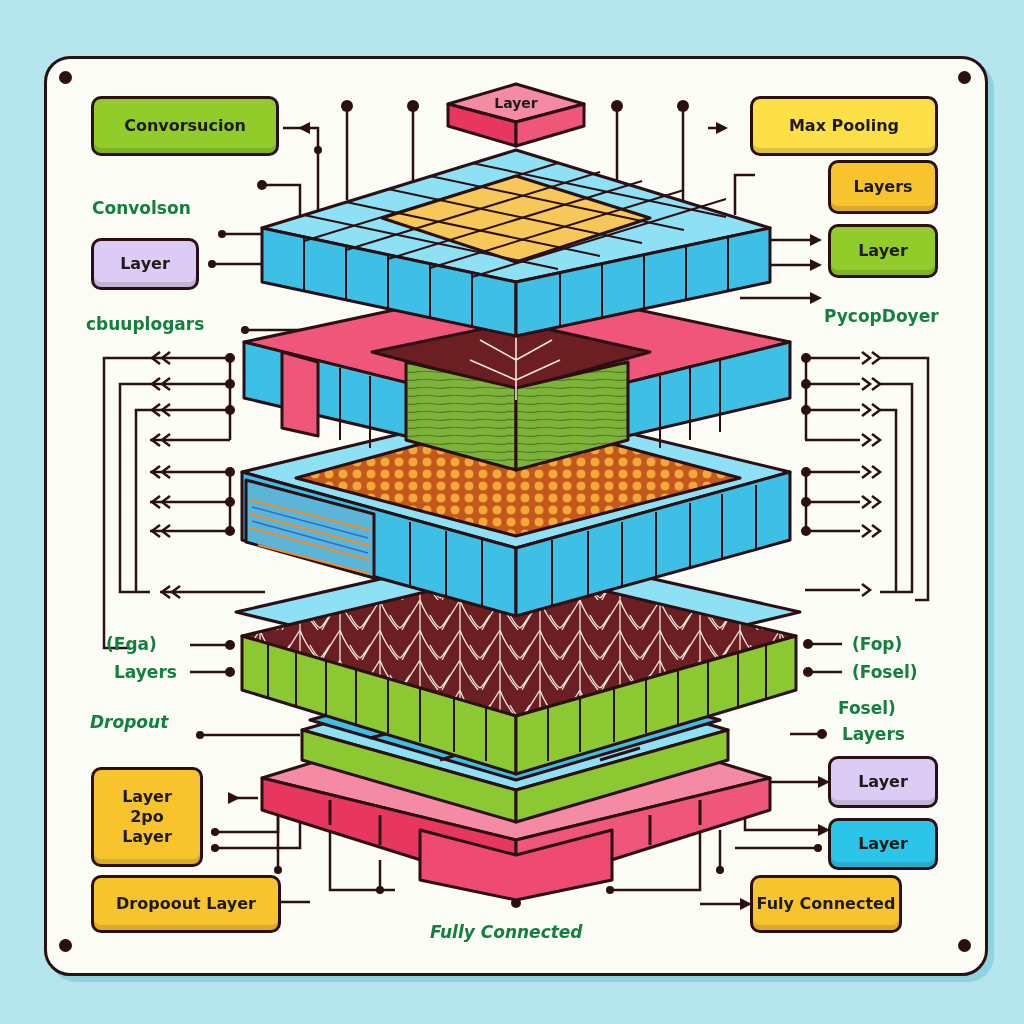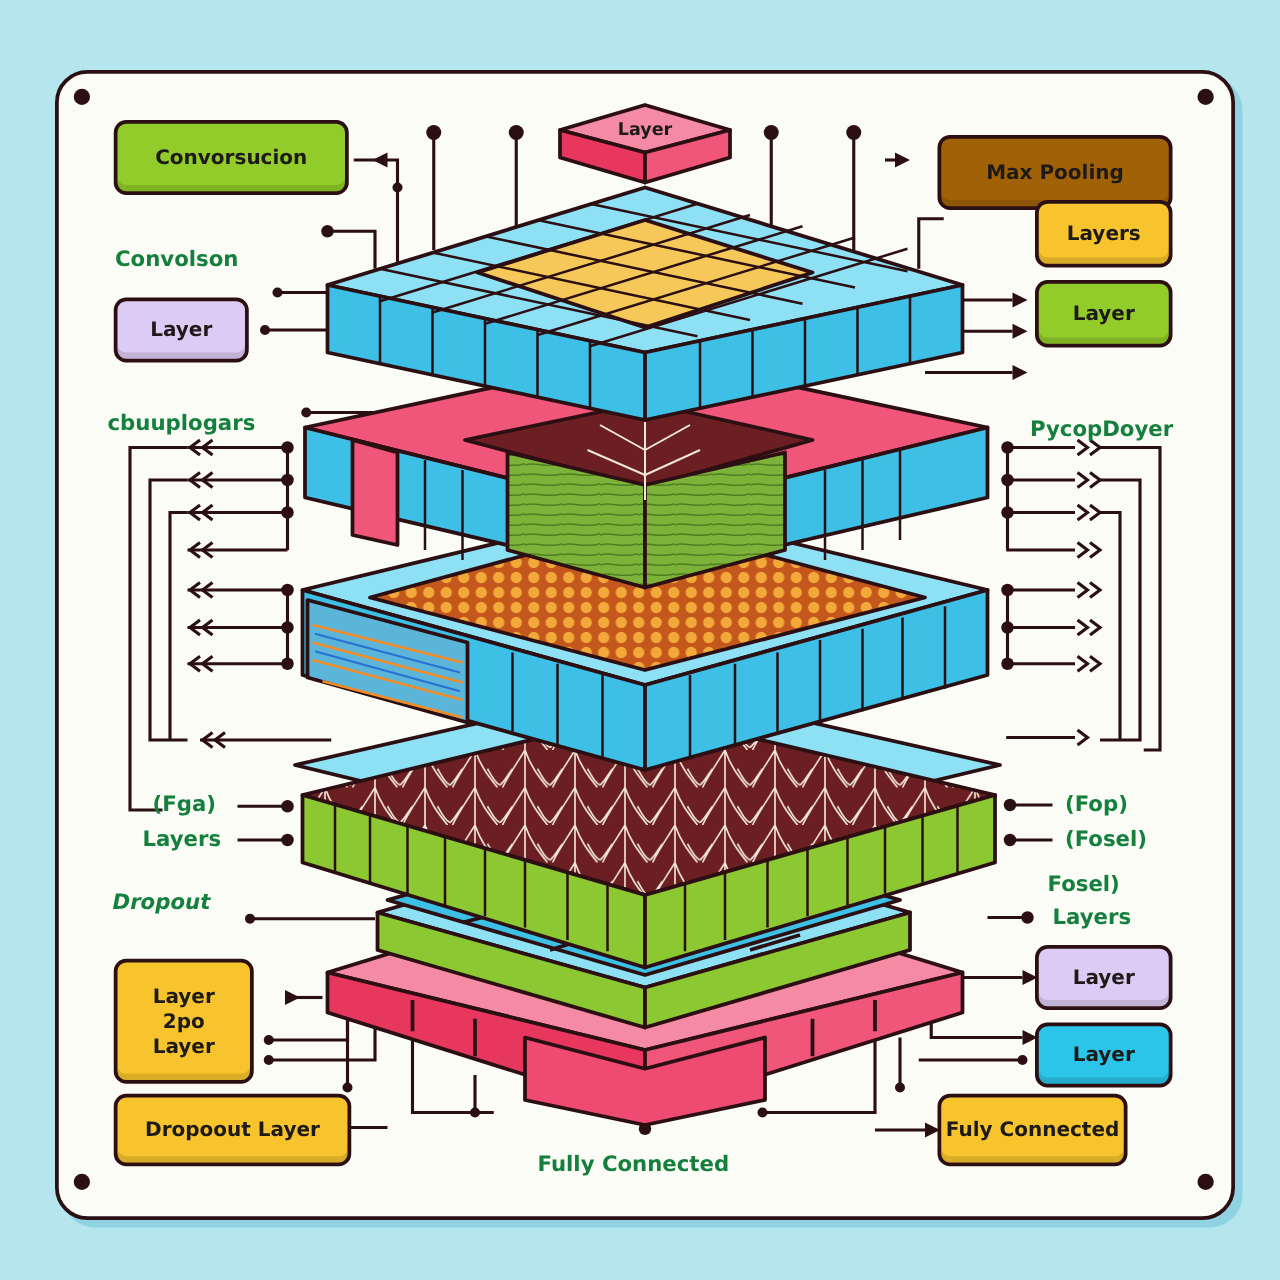--- a/index.html
+++ b/index.html
@@ -320,44 +320,44 @@
   <div>
     <span>Layer</span>
     <span>2po</span>
     <span>Layer</span>
   </div>
 </div>
 <div class="lbl-box" style="left:91px;top:875px;width:190px;height:58px;background:#f7c42d;">
   <span>Dropoout Layer</span>
 </div>
 
-<div class="lbl-box" style="left:750px;top:108px;width:188px;height:60px;background:#a16207;">
+<div class="lbl-box" style="left:750px;top:96px;width:188px;height:60px;background:#fde047;">
   <span>Max Pooling</span>
 </div>
 <div class="lbl-box" style="left:828px;top:160px;width:110px;height:54px;background:#f7c42d;">
   <span>Layers</span>
 </div>
 <div class="lbl-box" style="left:828px;top:224px;width:110px;height:54px;background:#92cc2a;">
   <span>Layer</span>
 </div>
 <div class="lbl-box" style="left:828px;top:756px;width:110px;height:52px;background:#dccbf4;">
   <span>Layer</span>
 </div>
 <div class="lbl-box" style="left:828px;top:818px;width:110px;height:52px;background:#2bc5ea;">
   <span>Layer</span>
 </div>
 <div class="lbl-box" style="left:750px;top:875px;width:152px;height:58px;background:#f7c42d;">
   <span>Fuly Connected</span>
 </div>
 
 <div class="lbl-text" style="left:92px;top:198px;">Convolson</div>
-<div class="lbl-text" style="left:86px;top:329px;">cbuuplogars</div>
-<div class="lbl-text" style="left:122px;top:634px;">(Fga)</div>
+<div class="lbl-text" style="left:86px;top:314px;">cbuuplogars</div>
+<div class="lbl-text" style="left:106px;top:634px;">(Fga)</div>
 <div class="lbl-text" style="left:114px;top:662px;">Layers</div>
 <div class="lbl-text" style="left:90px;top:712px;font-style:italic;">Dropout</div>
 
-<div class="lbl-text" style="left:824px;top:306px;margin-top:28px;">PycopDoyer</div>
+<div class="lbl-text" style="left:824px;top:306px;">PycopDoyer</div>
 <div class="lbl-text" style="left:852px;top:634px;">(Fop)</div>
 <div class="lbl-text" style="left:852px;top:662px;">(Fosel)</div>
 <div class="lbl-text" style="left:838px;top:698px;">Fosel)</div>
 <div class="lbl-text" style="left:842px;top:724px;">Layers</div>
 
-<div class="lbl-text" style="left:430px;top:922px;">Fully Connected</div>
+<div class="lbl-text" style="left:430px;top:922px;font-style:italic;">Fully Connected</div>
 
 </body></html>

